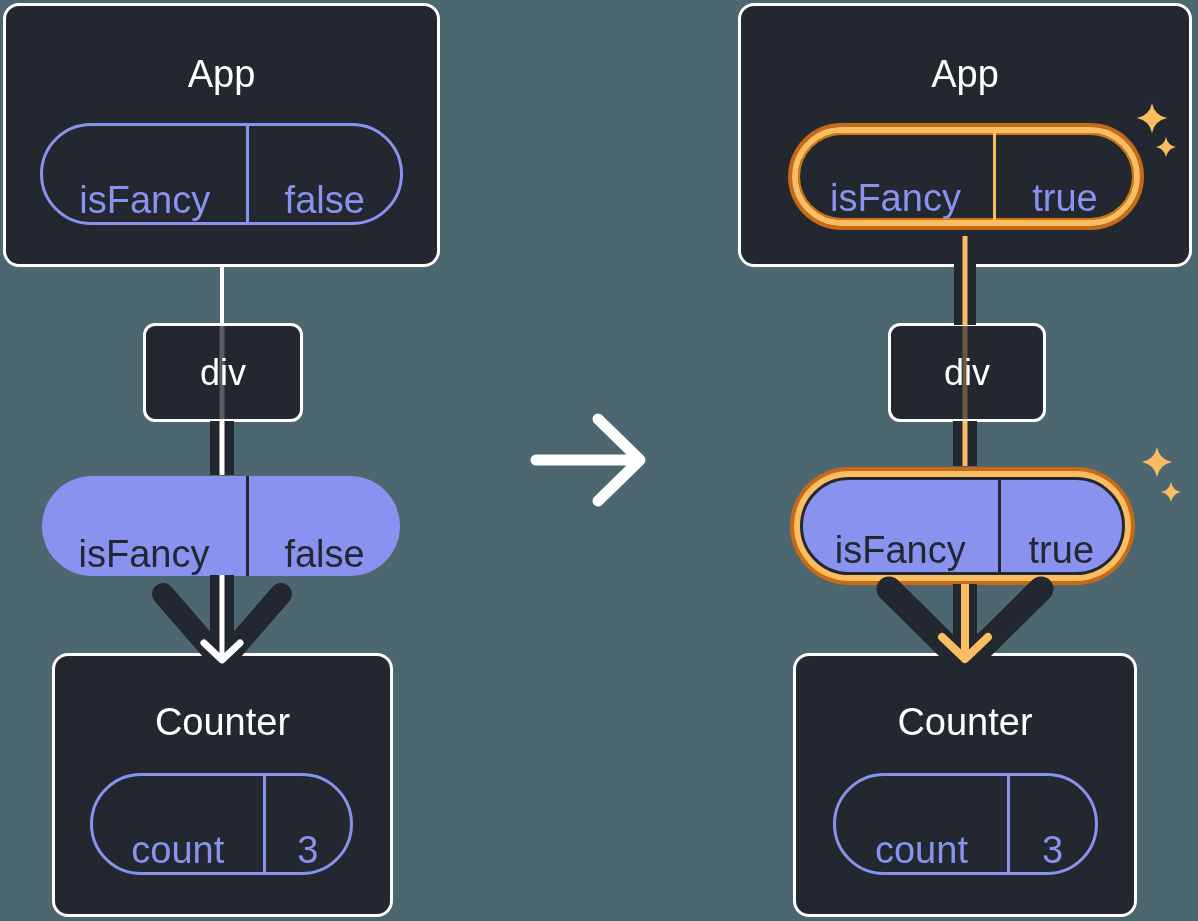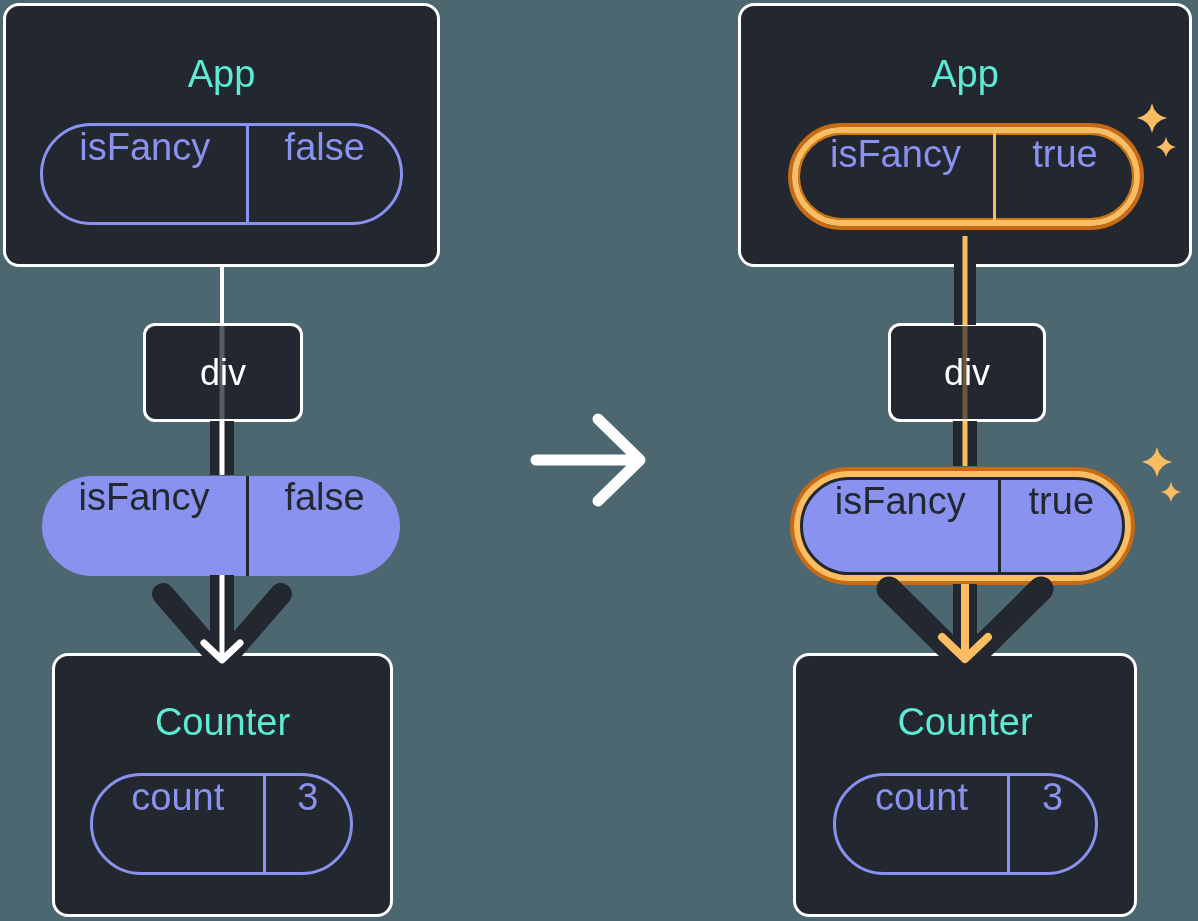--- a/index.html
+++ b/index.html
@@ -12,38 +12,38 @@
     overflow:hidden;
   }
   .box{
     position:absolute;
     background:#23272F;
     border:3px solid #FFFFFF;
     border-radius:16px;
   }
   .node-title{
     position:absolute;
-    color:#5eead4;
+    color:#ffffff;
     font-size:38px;
     line-height:40px;
     text-align:center;
     z-index:2;
   }
   .div-node{
     position:absolute;
     background:#23272F;
     border:3px solid #FFFFFF;
     border-radius:12px;
     display:flex;align-items:center;justify-content:center;
     color:#FFFFFF;font-size:36px;
     z-index:2;
   }
   .pill{
     position:absolute;
-    display:flex;align-items:flex-start;
+    display:flex;align-items:flex-end;
     border-radius:60px;
     font-size:38px;
     z-index:2;
   }
   .pill .cell{
     display:flex;align-items:center;justify-content:center;
     min-width:0;
   }
   .pill .sep{width:3px;align-self:stretch;}
   .outline-pill{border:3px solid #8A92F0;color:#8A92F0;}

